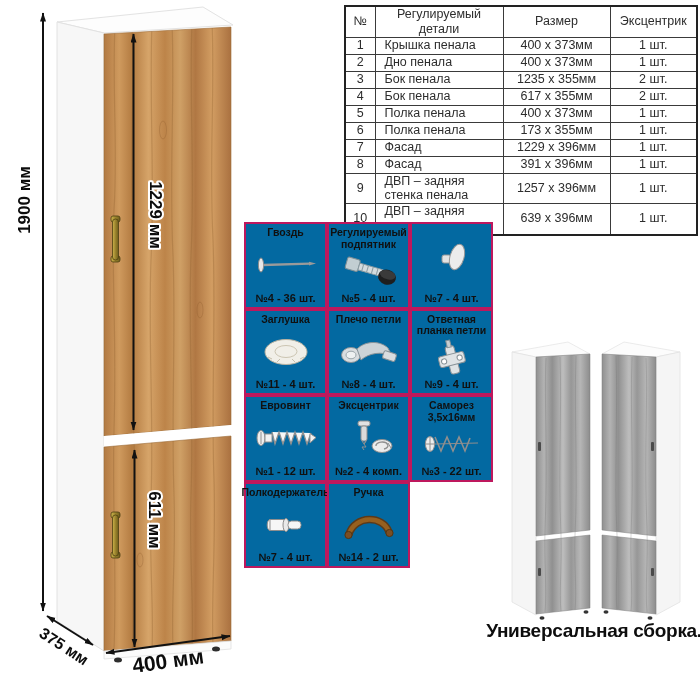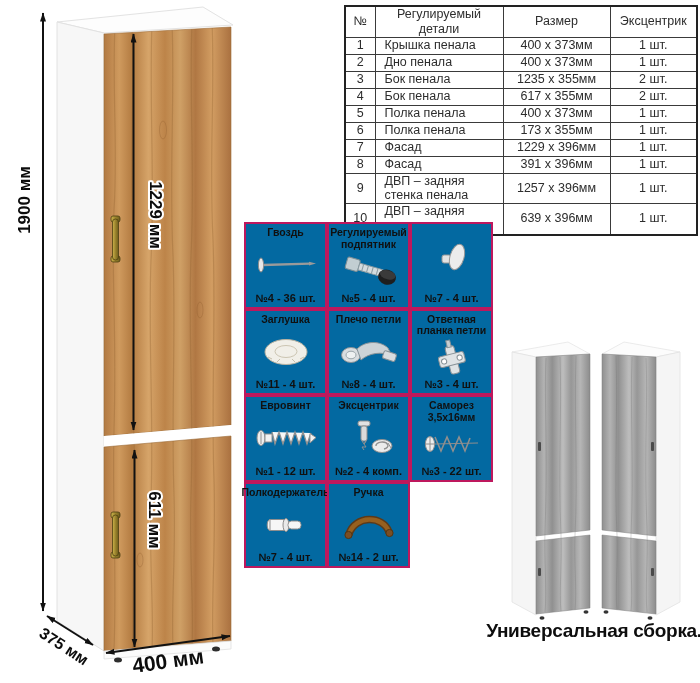--- a/index.html
+++ b/index.html
@@ -283,21 +283,21 @@
           <svg width="66" height="40" viewBox="0 0 66 40">
             <g transform="rotate(-14 33 22)">
               <rect x="29" y="8" width="9" height="28" rx="2.5" fill="#dfe3e5" stroke="#869197"></rect>
               <rect x="20" y="16" width="26" height="11" rx="2.5" fill="#dfe3e5" stroke="#869197"></rect>
               <circle cx="25" cy="21.5" r="2.6" fill="#fff" stroke="#869197"></circle>
               <circle cx="41" cy="21.5" r="2.6" fill="#fff" stroke="#869197"></circle>
               <rect x="31.5" y="2" width="4" height="7" fill="#c8cdd0" stroke="#869197"></rect>
             </g>
           </svg>
         </div>
-        <div class="hw-count">№3 - 4 шт.</div>
+        <div class="hw-count">№9 - 4 шт.</div>
       </div>
       <div class="hw-cell">
         <div class="hw-title">Евровинт</div>
         <div class="hw-icon">
           <svg width="66" height="40" viewBox="0 0 66 40">
             <ellipse cx="8" cy="20" rx="4" ry="7.5" fill="#eee" stroke="#909090"></ellipse>
             <line x1="8" y1="14" x2="8" y2="26" stroke="#909090"></line>
             <rect x="12" y="16" width="7" height="8" fill="#f2f2f2" stroke="#909090"></rect>
             <path d="M19,14 l3,12 4,-12 4,12 4,-12 4,12 4,-12 4,12 4,-12 4,12 4,-11" fill="#f7f7f7" stroke="#909090" stroke-width="1.3"></path>
             <polygon points="57,15.5 63,19.5 57,25" fill="#f0f0f0" stroke="#909090"></polygon>

